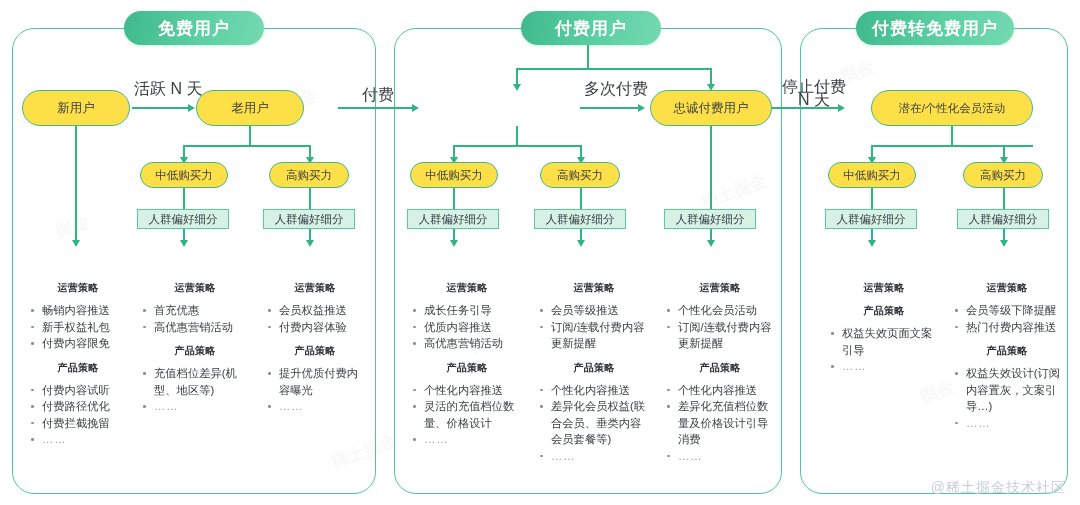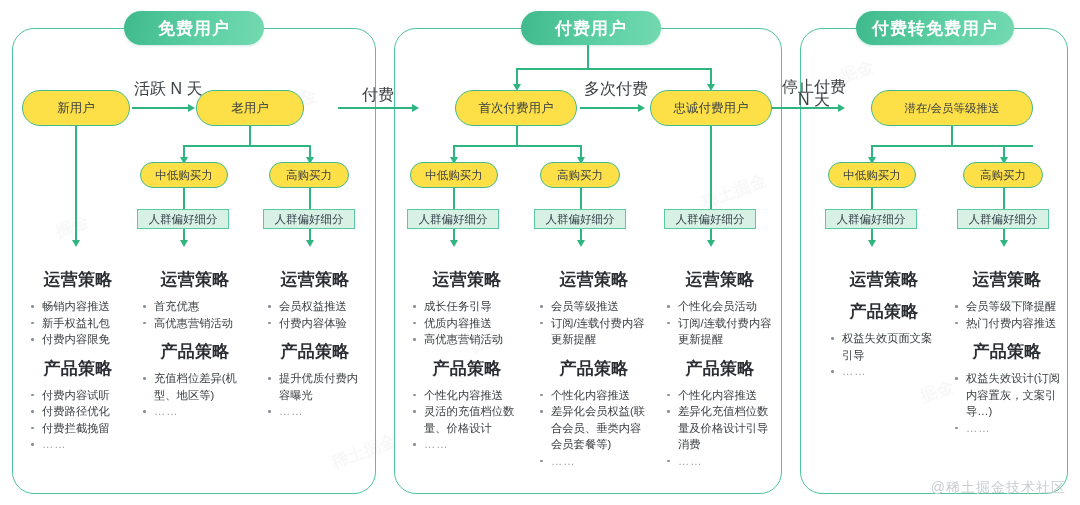--- a/index.html
+++ b/index.html
@@ -83,22 +83,22 @@
     line-height:13px;
   }
 
   
   .strat{
     position:absolute;
     box-sizing:border-box;
     z-index:4;
   }
   .strat h4{
-    margin:4px 0 3px 0;
-    font-size:17px;
+    margin:17px 0 3px 0;
+    font-size:10px;
     font-weight:bold;
     color:#2b2f33;
     text-align:center;
     letter-spacing:.3px;
   }
   .strat h4.second{margin-top:9px;}
   .strat ul{
     margin:7px;padding:0;list-style:none;
   }
   .strat li{
@@ -233,21 +233,20 @@
   <div class="arrowright" style="left:412px;top:103.5px;"></div>
   <div class="edgelabel" style="left:361px;top:88px;width:34px;">付费</div>
 
   <div class="ln lnv" style="left:587px;top:45px;height:24px;"></div>
   <div class="ln lnh" style="left:516px;top:68px;width:196px;"></div>
   <div class="ln lnv" style="left:516px;top:68px;height:18px;"></div>
   <div class="arrowdown" style="left:512.5px;top:84px;"></div>
   <div class="ln lnv" style="left:710px;top:68px;height:18px;"></div>
   <div class="arrowdown" style="left:706.5px;top:84px;"></div>
 
-  <div class="node lg" style="left:455px;top:90px;width:122px;height:36px;">首次付费用户</div>
   <div class="node lg" style="left:650px;top:90px;width:122px;height:36px;">忠诚付费用户</div>
 
   <div class="ln lnh" style="left:580px;top:107px;width:60px;"></div>
   <div class="arrowright" style="left:638px;top:103.5px;"></div>
   <div class="edgelabel" style="left:584px;top:82px;width:56px;">多次付费</div>
 
   <div class="ln lnv" style="left:516px;top:126px;height:20px;"></div>
   <div class="ln lnh" style="left:453px;top:145px;width:128px;"></div>
   <div class="ln lnv" style="left:453px;top:145px;height:14px;"></div>
   <div class="arrowdown" style="left:449.5px;top:157px;"></div>
@@ -316,21 +315,21 @@
   </div>
 
   <div class="panel" style="left:800px;top:28px;width:268px;height:466px;"></div>
   <div class="panel-head" style="left:856px;top:11px;width:158px;">付费转免费用户</div>
 
   <div class="ln lnh" style="left:748px;top:107px;width:92px;"></div>
   <div class="arrowright" style="left:838px;top:103.5px;"></div>
   <div class="edgelabel" style="left:782px;top:80px;width:64px;white-space:pre-line;">停止付费
 N 天</div>
 
-  <div class="node lg" style="left:871px;top:90px;width:162px;height:36px;font-size:11.5px;">潜在/会员等级推送</div>
+  <div class="node lg" style="left:871px;top:90px;width:162px;height:36px;font-size:11.5px;">潜在/个性化会员活动</div>
 
   <div class="ln lnv" style="left:951px;top:126px;height:20px;"></div>
   <div class="ln lnh" style="left:871px;top:145px;width:162px;"></div>
   <div class="ln lnv" style="left:871px;top:145px;height:14px;"></div>
   <div class="arrowdown" style="left:867.5px;top:157px;"></div>
   <div class="ln lnv" style="left:1003px;top:145px;height:14px;"></div>
   <div class="arrowdown" style="left:999.5px;top:157px;"></div>
 
   <div class="node sm" style="left:828px;top:162px;width:88px;height:26px;">中低购买力</div>
   <div class="node sm" style="left:963px;top:162px;width:80px;height:26px;">高购买力</div>

